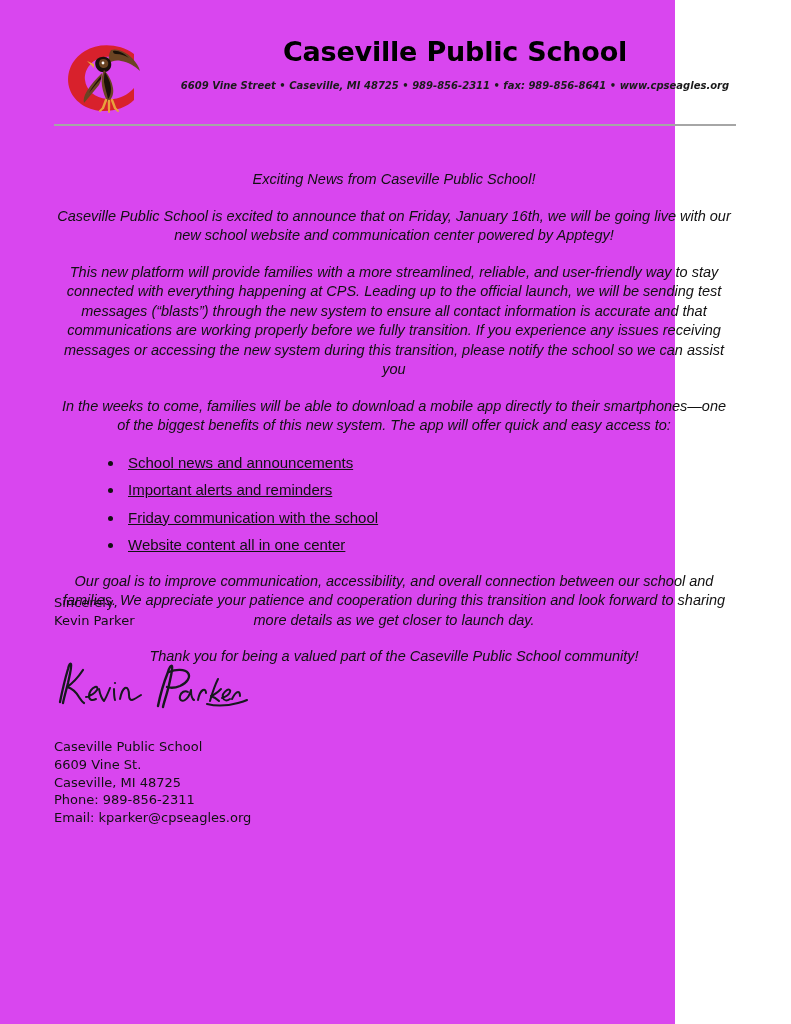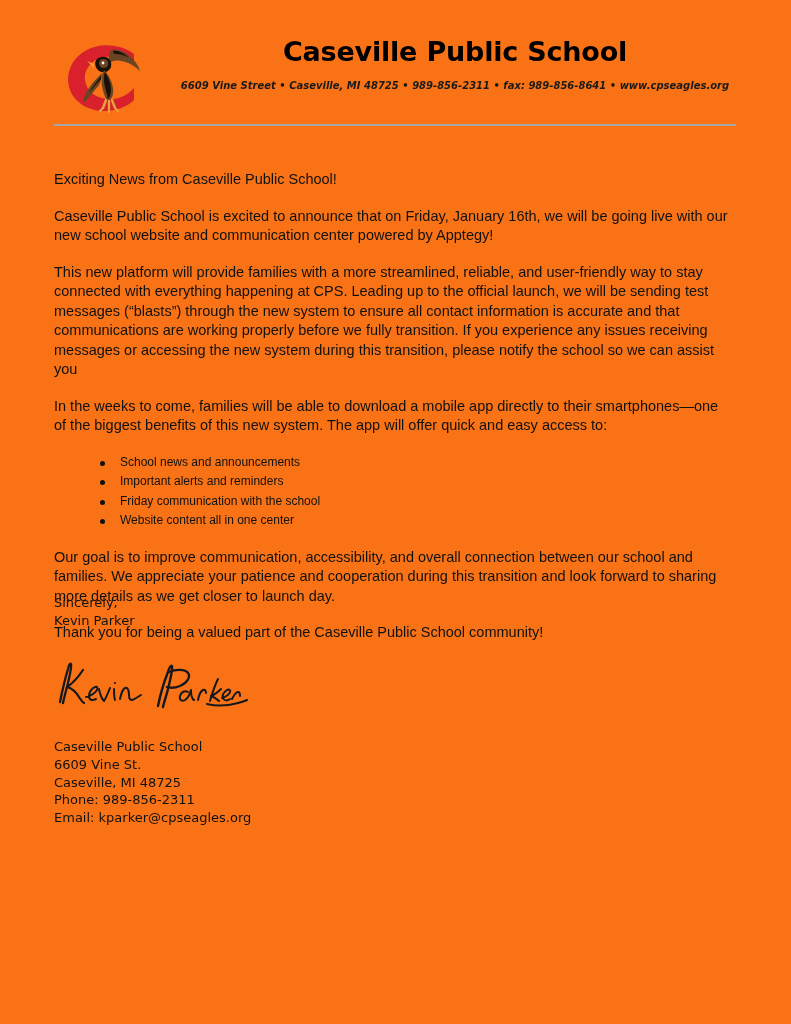--- a/index.html
+++ b/index.html
@@ -12,23 +12,23 @@
     height: 1024px;
     position: relative;
     font-family: "Liberation Sans", sans-serif;
     color: #000000;
     overflow: hidden;
   }
 
   .page {
     position: absolute;
     left: 0; top: 0;
-    width: 791px;
+    width: 675px;
     height: 1024px;
-    background: #f97316;
+    background: #d946ef;
   }
 
   
   .letterhead {
     position: absolute;
     left: 0;
     top: 32px;
     width: 791px;
     height: 92px;
   }
@@ -83,37 +83,39 @@
     left: 54px;
     top: 170px;
     width: 680px;
   }
   .para {
     font-family: "Liberation Sans", sans-serif;
     font-size: 14.5px;
     line-height: 19.5px;
     color: #111111;
     margin: 0 0 17px 0;
-    text-align: left;
+    text-align: center;
+    font-style: italic;
   }
   .para:last-child { margin-bottom: 0; }
 
   ul.feature-list {
     list-style: none;
     margin: 0 0 17px 0;
     padding: 0;
   }
   ul.feature-list li {
     position: relative;
     font-family: "Liberation Sans", sans-serif;
-    font-size: 12px;
+    font-size: 15px;
     line-height: 19.5px;
     color: #111111;
     padding-left: 66px;
-    margin: 0;
+    margin: 8px;
+    text-decoration: underline;
   }
   ul.feature-list li .bullet-dot {
     position: absolute;
     left: 46px;
     top: 8px;
     width: 5px;
     height: 5px;
     background: #111111;
     border-radius: 50%;
   }

